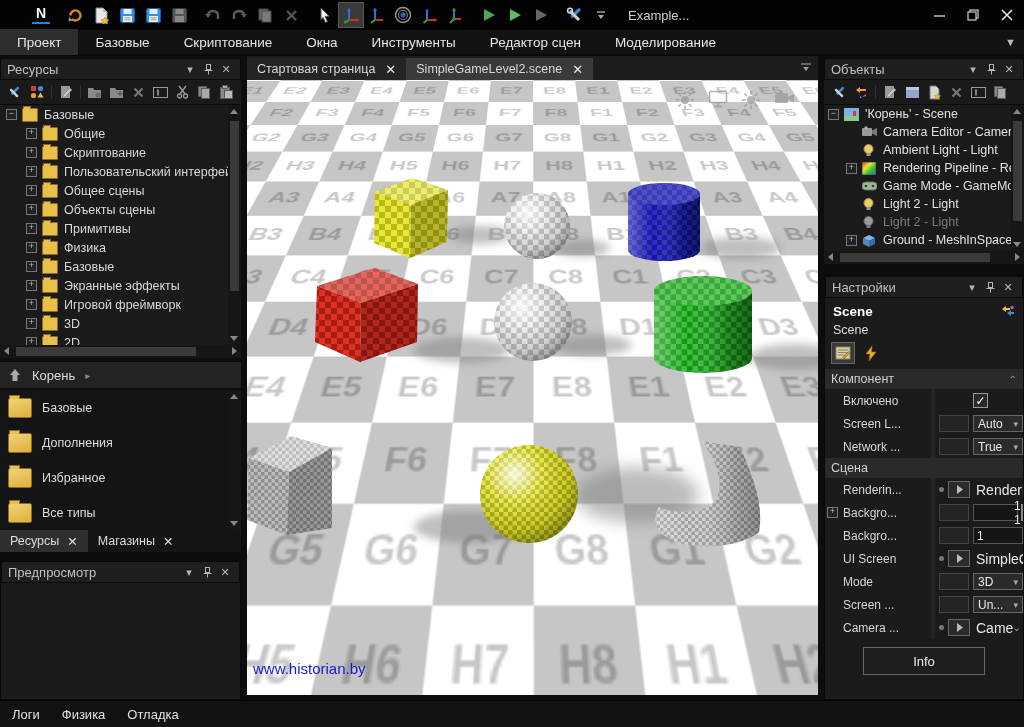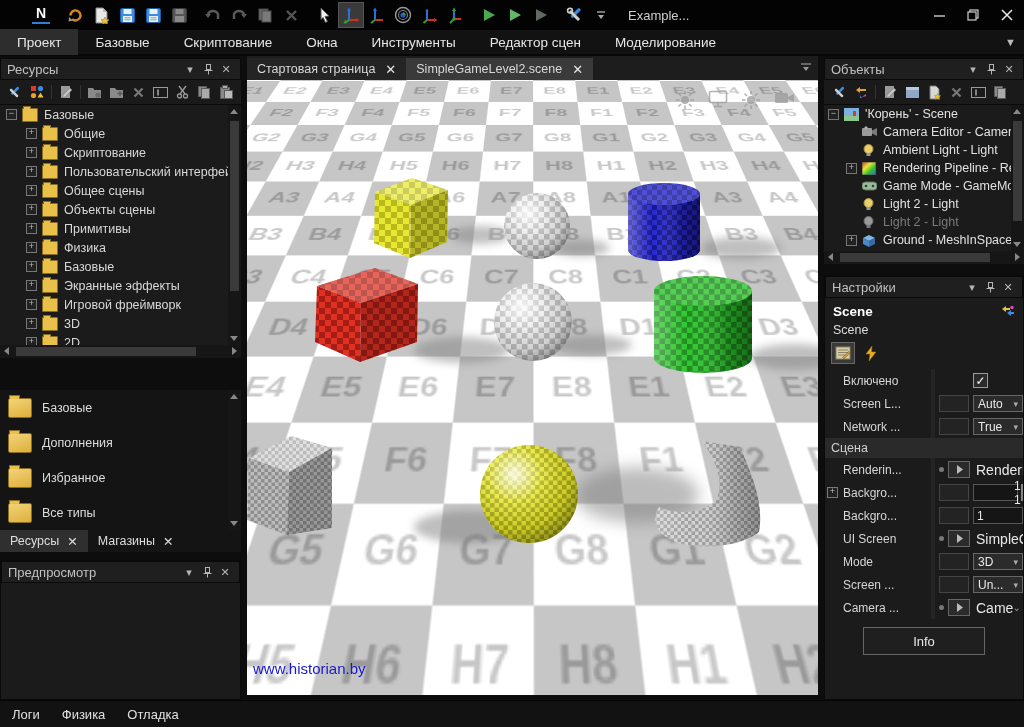--- a/index.html
+++ b/index.html
@@ -438,20 +438,27 @@
           <div class="arr dn" style="left:2px;bottom:4px;"></div>
         </div>
       </div>
       <div class="hsb" style="width:241px;">
         <div class="arr lf" style="left:4px;top:2px;"></div>
         <div class="sb-thumb" style="left:16px;top:2px;width:180px;height:9px;"></div>
         <div class="arr rt" style="right:4px;top:2px;"></div>
       </div>
     </div>
 
+    <div class="breadcrumb">
+      <svg width="14" height="14" viewBox="0 0 14 14">
+          <path d="M7 1 L12 7 H9.5 V13 H4.5 V7 H2 Z" fill="#aaa"></path>
+        </svg>
+      <span style="margin-left:10px;">Корень</span>
+      <span style="margin-left:10px;color:#888;font-size:10px;">▸</span>
+    </div>
 
     <div class="folderlist">
       <div class="flrow">
           <span class="bigfolder"></span>
           <span>Базовые</span>
         </div>
       <div class="flrow">
           <span class="bigfolder"></span>
           <span>Дополнения</span>
         </div>
@@ -1016,20 +1023,24 @@
               <path d="M9 13 L15 7 L13.5 5.5 L7.5 11.5 Z" fill="#c89a4a" stroke="#7a5a1a" stroke-width=".5"></path>
             </svg>
         </div>
         <div class="set-tabbtn">
           <svg width="12" height="15" viewBox="0 0 12 15">
               <path d="M7 0 L1 8 L5 8 L4 15 L11 6 L6.5 6 Z" fill="#e8b02a" stroke="#a8720a" stroke-width=".6"></path>
             </svg>
         </div>
       </div>
 
+      <div class="sec-hd">
+        <span>Компонент</span>
+        <span style="margin-left:auto;color:#999;font-size:10px;">⌃</span>
+      </div>
       <div class="prow">
         <span class="lbl">Включено</span>
         <span class="pgut"></span>
         <span style="width:34px;"></span>
         <span class="chk">✓</span>
       </div>
       <div class="prow">
         <span class="lbl">Screen L...</span>
         <span class="pgut"></span>
         <span class="defbox"></span>

